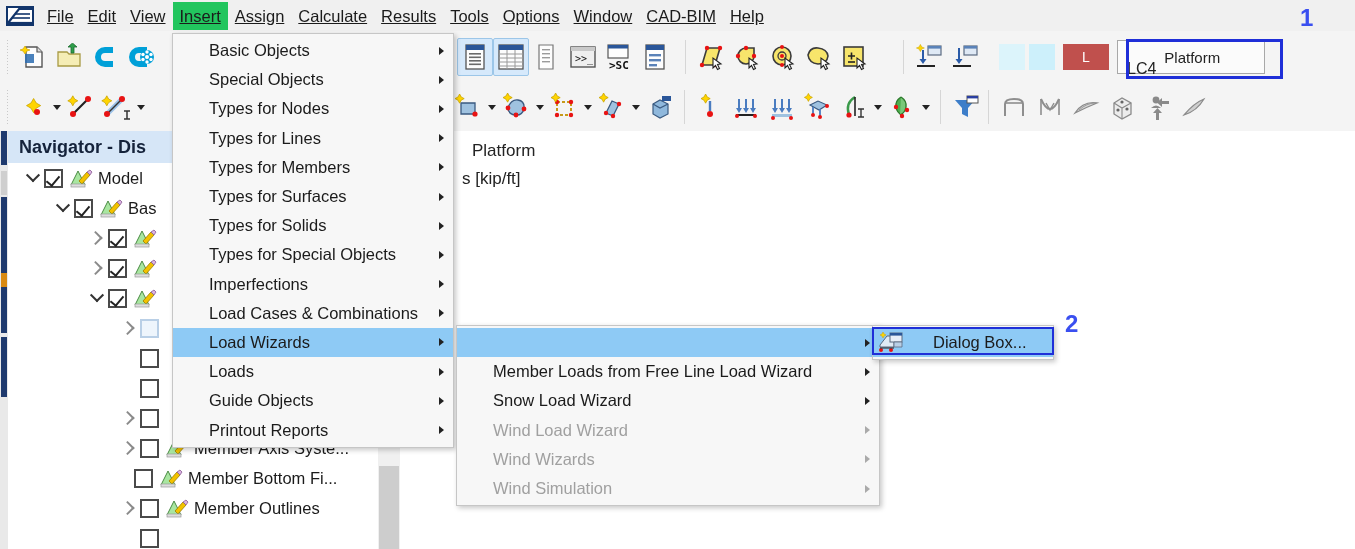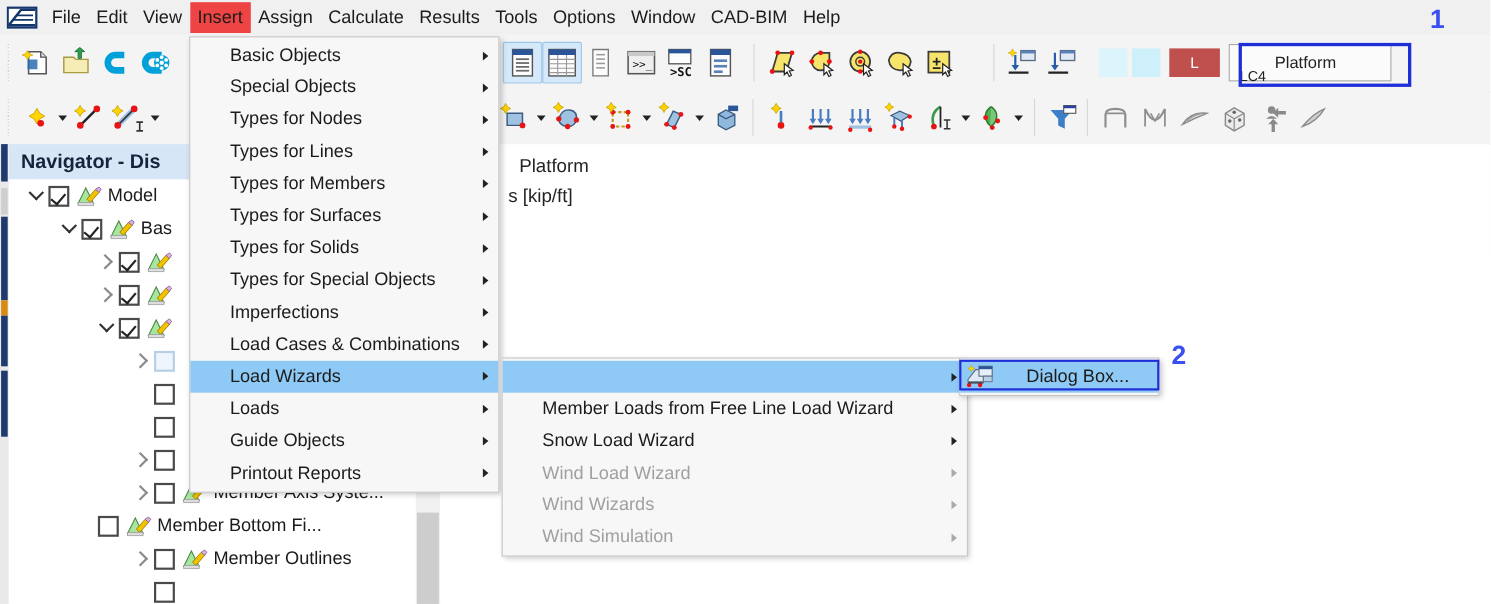--- a/index.html
+++ b/index.html
@@ -15,22 +15,23 @@
   .menubar{
     position:absolute;left:0;top:0;width:1355px;height:31px;
     background:#f0f0f0;display:flex;align-items:center;
     border-bottom:1px solid #e2e2e2;
   }
   .applogo{width:30px;height:22px;margin-left:6px;margin-right:4px;position:relative;}
   .applogo svg{display:block;}
   .menubar .mi{
     font-size:16.5px;color:#1b1b1b;padding:4px 7px;line-height:20px;
     white-space:nowrap;
-  }
-  .menubar .mi.active{background:#ef4444;}
+    text-decoration:underline;
+  }
+  .menubar .mi.active{background:#22c55e;}
 
   
   .toolbar{
     position:absolute;left:0;width:1355px;background:#f4f4f4;
     display:flex;align-items:center;
   }
   .tb1{top:31px;height:52px;border-bottom:1px solid #ececec;}
   .tb2{top:83px;height:48px;border-bottom:1px solid #d9d9d9;}
   .grip{width:7px;height:34px;margin:0 3px 0 5px;
     background-image:repeating-linear-gradient(to bottom,#c9c9c9 0,#c9c9c9 1px,transparent 1px,transparent 3px);
@@ -47,21 +48,21 @@
   
   .chip{width:26px;height:26px;flex:none;}
   .chip.c1{background:#dcf4fb;}
   .chip.c2{background:#cdf0fb;}
   .chip.cL{background:#c0504d;color:#fff;font-size:14px;display:flex;align-items:center;justify-content:center;width:46px;}
   .lcbox{
     position:relative;margin-left:8px;height:34px;min-width:148px;
     background:#fbfbfb;border:1px solid #a8a8a8;display:flex;align-items:center;
     box-sizing:border-box;
   }
-  .lcbox .lcid{font-size:13px;color:#222;padding:0 8px 0 9px;margin-top:24px;}
+  .lcbox .lcid{font-size:16px;color:#222;padding:0 8px 0 9px;margin-top:24px;}
   .lcbox .lcname{font-size:15px;color:#222;}
   .hl-blue{
     position:absolute;border:3px solid #1f2fd8;box-sizing:border-box;pointer-events:none;
   }
   .annot{position:absolute;color:#3a4ff0;font-size:24px;font-weight:bold;font-family:"Liberation Sans",sans-serif;}
 
   
   .vstrip{position:absolute;left:0;top:131px;width:8px;height:418px;background:#e9e9e9;}
   .vstrip i{position:absolute;left:1px;width:6px;display:block;}
 
@@ -656,21 +657,21 @@
           <svg width="24" height="20" viewBox="0 0 24 20">
               <path d="M2 17 L9 3 L16 17 Z" fill="#a8e6a0" stroke="#4a8a44" stroke-width="1"></path>
               <path d="M10 13 l8 -9 l3 3 l-8 9 z" fill="#f2c200" stroke="#9a7a00" stroke-width=".8"></path>
               <path d="M18 4 l3 -2 l2 2 l-2 3 z" fill="#d9b3e0" stroke="#8a5a96" stroke-width=".8"></path>
               <rect x="2" y="16" width="14" height="3" fill="#dddddd" stroke="#999" stroke-width=".7"></rect>
             </svg>
         </span>
         <span class="tlabel">Member Axis Syste...</span>
       </div>
 
-      <div class="trow" style="padding-left:59px">
+      <div class="trow" style="padding-left:104px">
         <span class="arrow"></span>
         <span class="cbx"></span>
         <span class="ticon">
           <svg width="24" height="20" viewBox="0 0 24 20">
               <path d="M2 17 L9 3 L16 17 Z" fill="#a8e6a0" stroke="#4a8a44" stroke-width="1"></path>
               <path d="M10 13 l8 -9 l3 3 l-8 9 z" fill="#f2c200" stroke="#9a7a00" stroke-width=".8"></path>
               <path d="M18 4 l3 -2 l2 2 l-2 3 z" fill="#d9b3e0" stroke="#8a5a96" stroke-width=".8"></path>
               <rect x="2" y="16" width="14" height="3" fill="#dddddd" stroke="#999" stroke-width=".7"></rect>
             </svg>
         </span>

